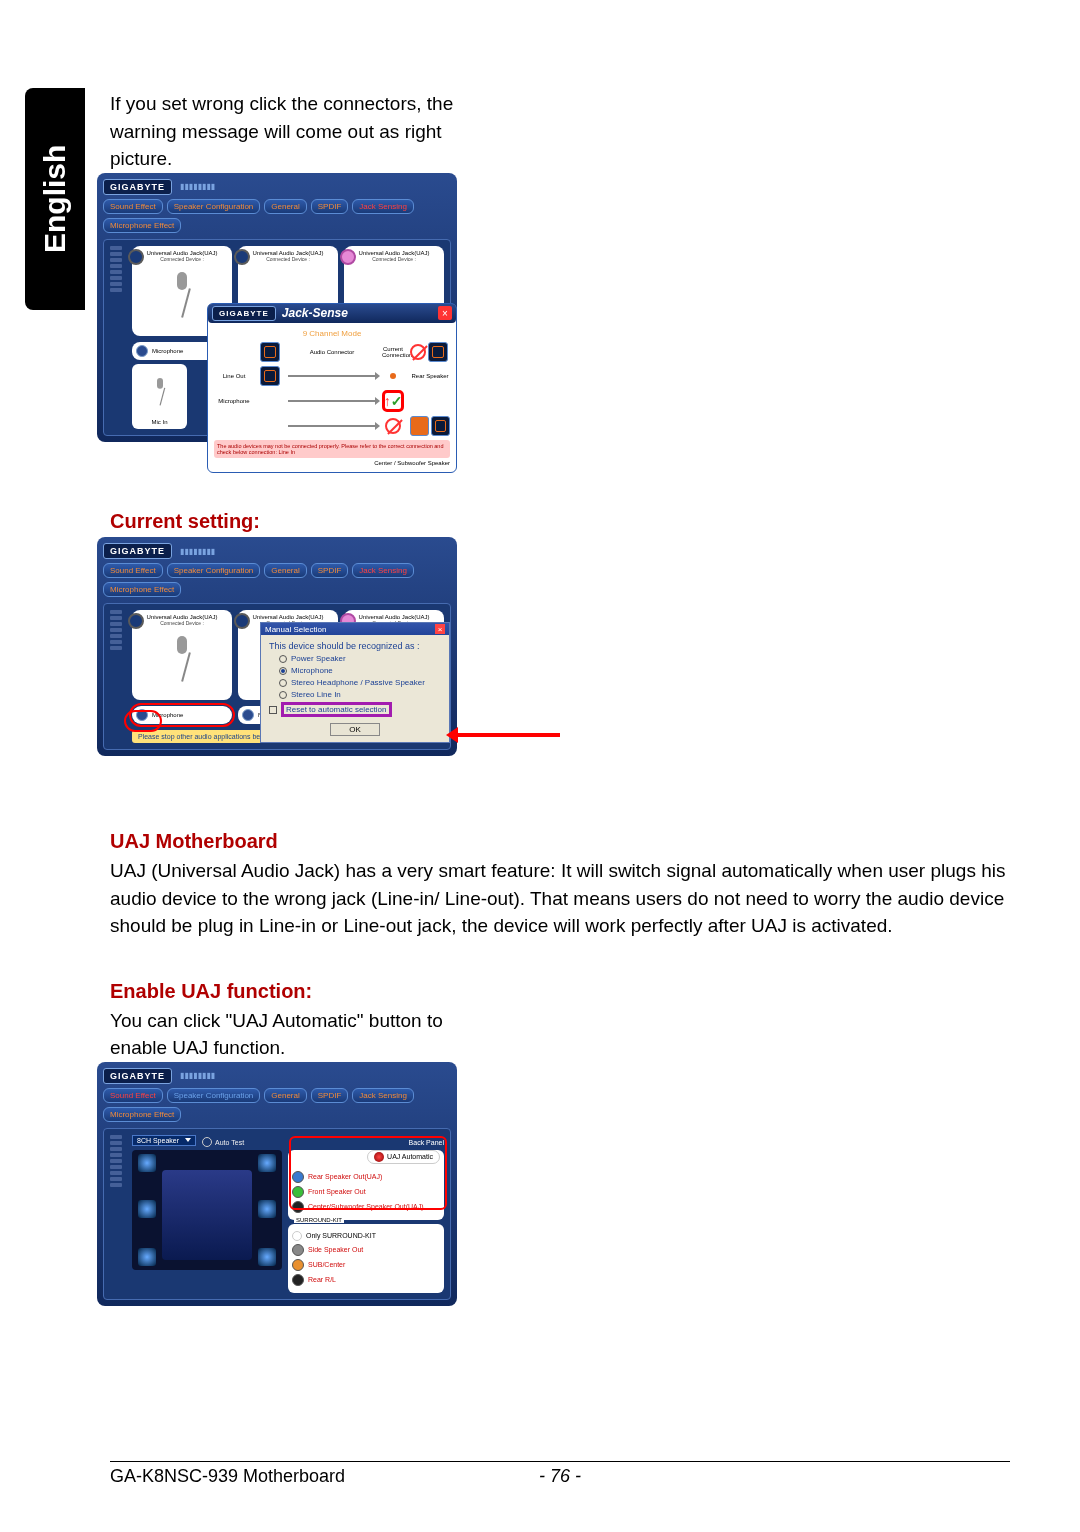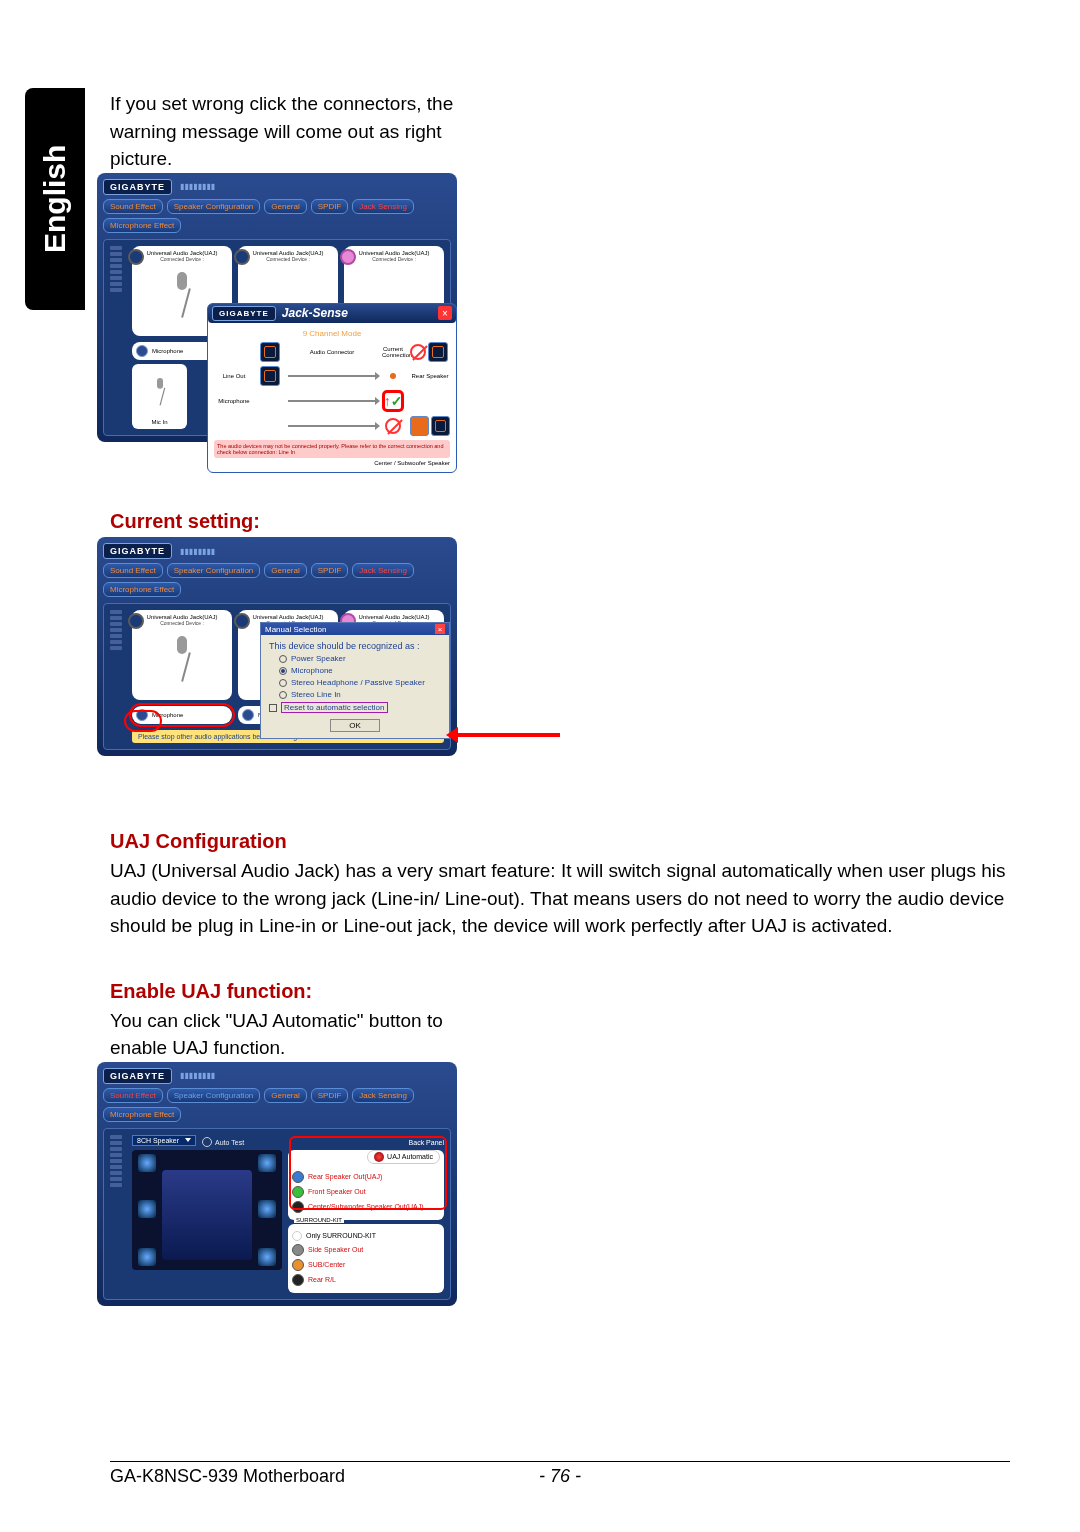--- a/index.html
+++ b/index.html
@@ -276,21 +276,21 @@
   }
   .msel-body { padding: 6px 8px; color:#1b4094; }
   .msel-body .opt { margin: 3px 0 3px 10px; display:flex; gap:4px; align-items:center; font-size:8px;}
   .radio { width:8px; height:8px; border:1px solid #555; border-radius:50%; display:inline-block; }
   .radio.sel::after { content:""; display:block; width:4px;height:4px; background:#1b4094; border-radius:50%; margin:1px auto; }
   .chk { width:8px;height:8px;border:1px solid #555;display:inline-block; }
   .msel .ok {
     display:block; margin:6px auto 0; padding:1px 18px;
     background:#e8e4d4; border:1px solid #888; font-size:8px;
   }
-  .msel .reset { border:1px solid #a21caf; padding:0 2px; }
+  .msel .reset { border:3px solid #a21caf; padding:0 2px; }
   .red-arrow {
     position: absolute;
     left: 340px;
     top: 220px;
     width: 120px;
     height: 10px;
   }
   .red-arrow::before {
     content:"";
     position:absolute;
@@ -577,21 +577,21 @@
             <span class="chk"></span>
             <span class="reset">Reset to automatic selection</span>
           </div>
         <button class="ok">OK</button>
       </div>
     </div>
     <div class="red-arrow"></div>
   </div>
 
   <div class="section">
-    <div class="heading">UAJ Configuration</div>
+    <div class="heading">UAJ Motherboard</div>
     <p class="body-text">UAJ (Universal Audio Jack) has a very smart feature: It will switch signal automatically when user plugs his audio device to the wrong jack (Line-in/ Line-out). That means users do not need to worry the audio device should be plug in Line-in or Line-out jack, the device will work perfectly after UAJ is activated.</p>
   </div>
 
   <div class="section" style="height:290px;">
     <div class="text-col">
       <div class="heading">Enable UAJ function:</div>
       <p class="body-text">You can click "UAJ Automatic" button to enable UAJ function.</p>
     </div>
 
     <div class="fig panel" style="top:0; width:360px;">

